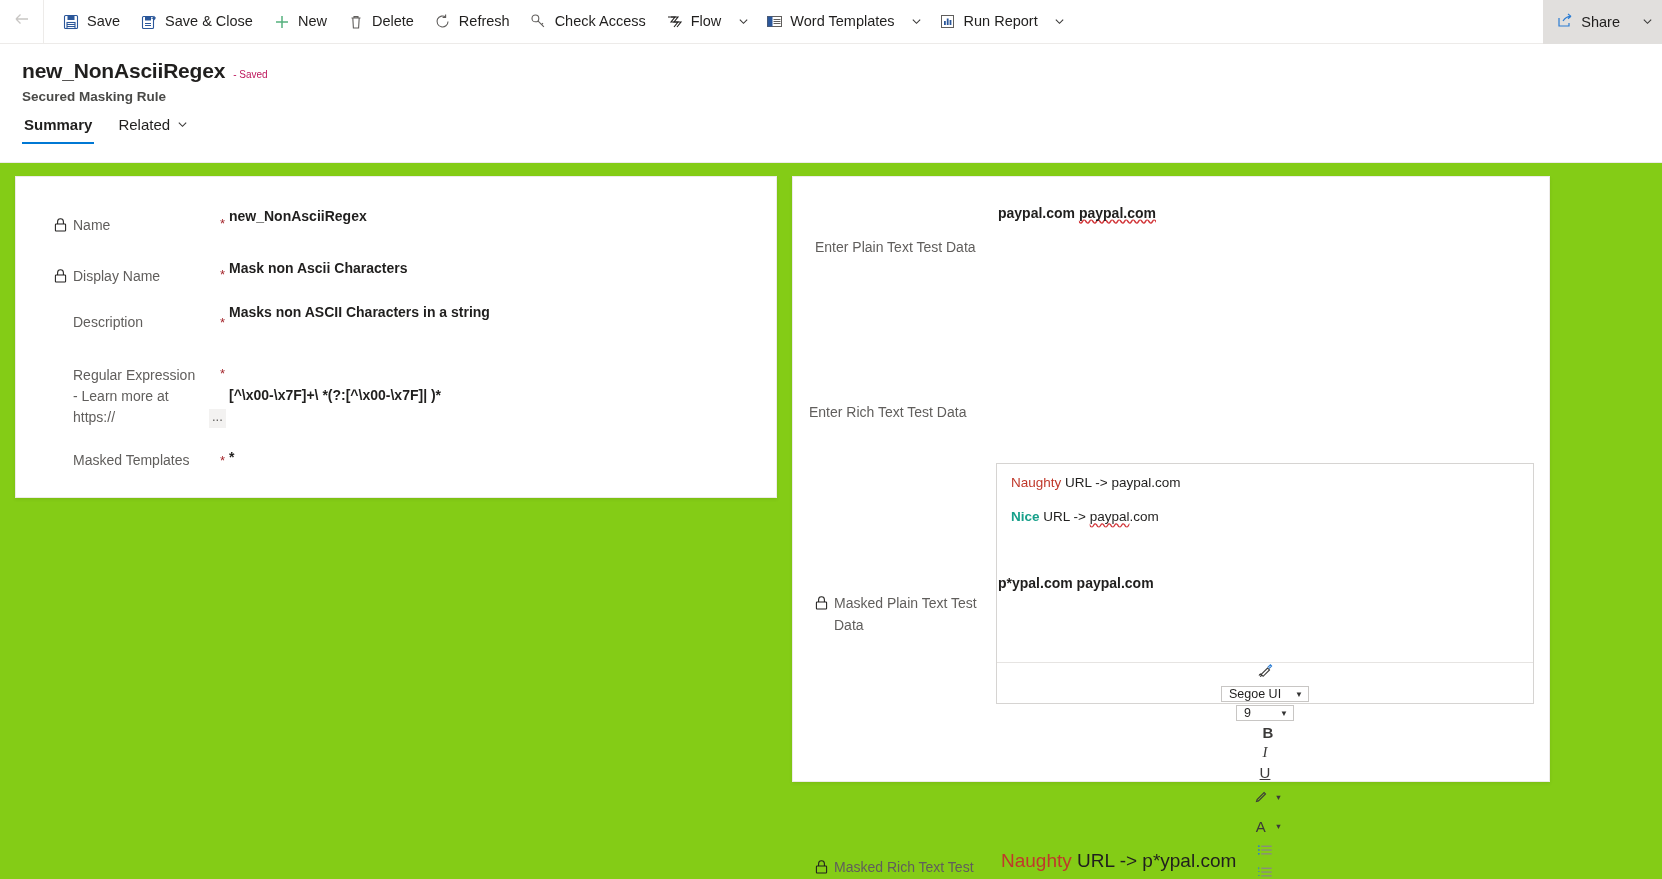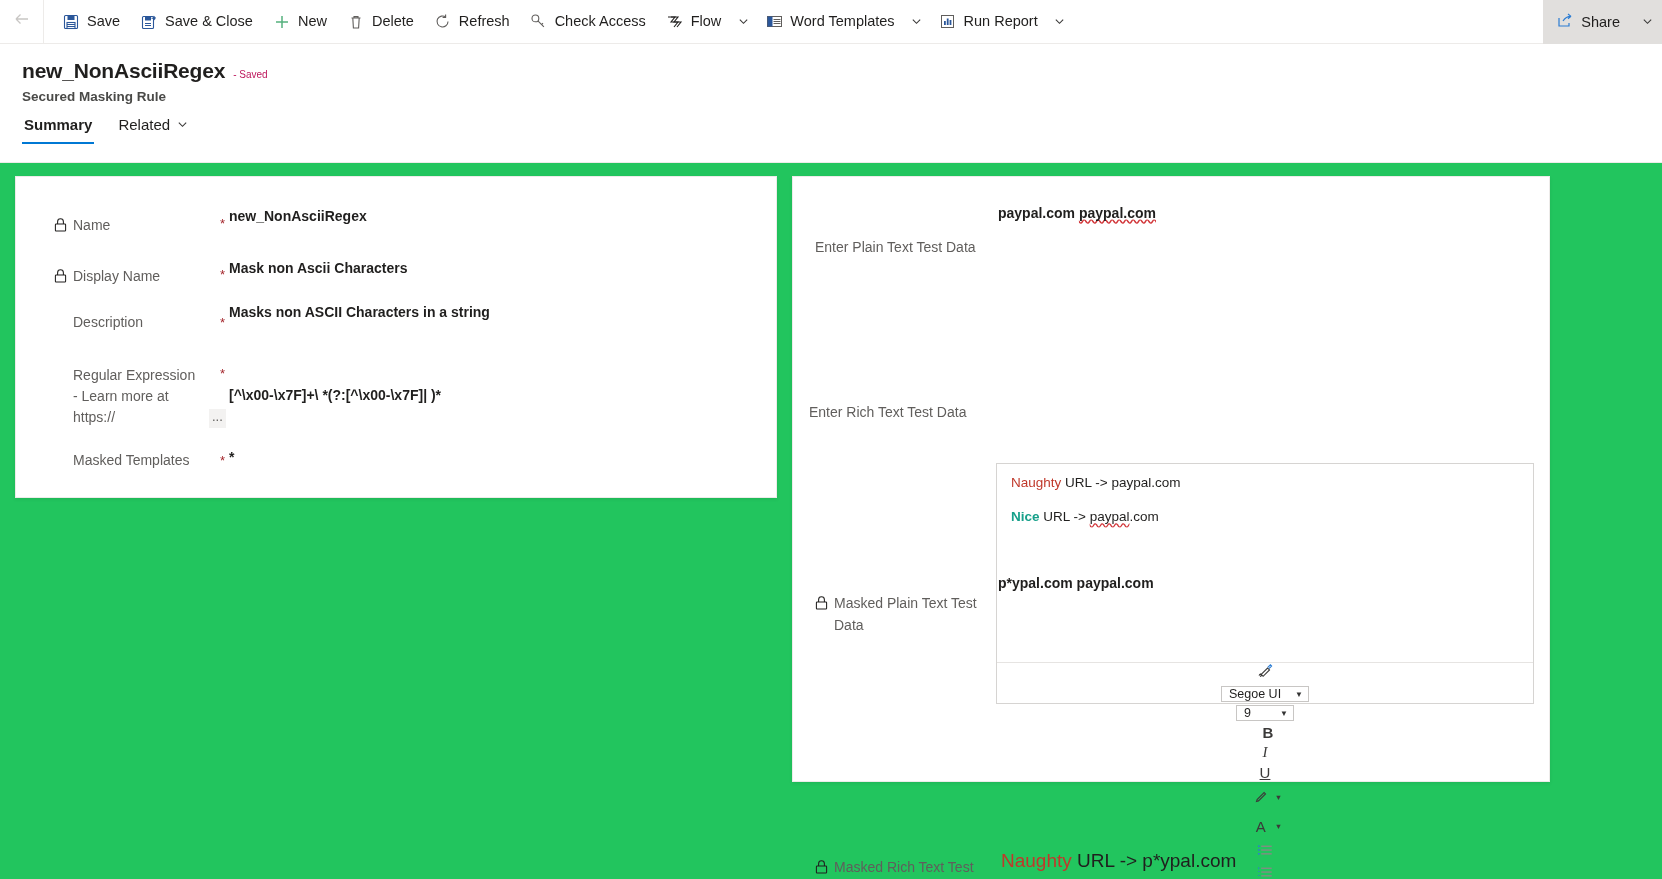--- a/index.html
+++ b/index.html
@@ -70,21 +70,21 @@
   }
   .tab.active { font-weight: bold; }
   .tab.active:after {
     content: ""; position: absolute; left: 0; right: 0; bottom: 0;
     height: 2.5px; background: #0078d4;
   }
   .tab .caret-sm svg { width: 11px; height: 11px; }
   .title-underline { position: absolute; left: 0; right: 0; top: 118px; height: 1px; background: #edebe9; }
 
   
-  .canvas { position: absolute; top: 163px; left: 0; right: 0; bottom: 0; background: #22c55e; }
+  .canvas { position: absolute; top: 163px; left: 0; right: 0; bottom: 0; background: #84cc16; }
 
   
   .card-left {
     position: absolute; left: 15px; top: 13px; width: 762px; height: 322px;
     background: #ffffff; border: 1px solid #edebe9;
     box-shadow: 0 0.3px 0.9px rgba(0,0,0,0.06), 0 1.6px 3.6px rgba(0,0,0,0.08);
   }
   .f-label {
     position: absolute; font-size: 14px; color: #605e5c; line-height: 1.5;
     display: flex; align-items: flex-start; gap: 6px;

